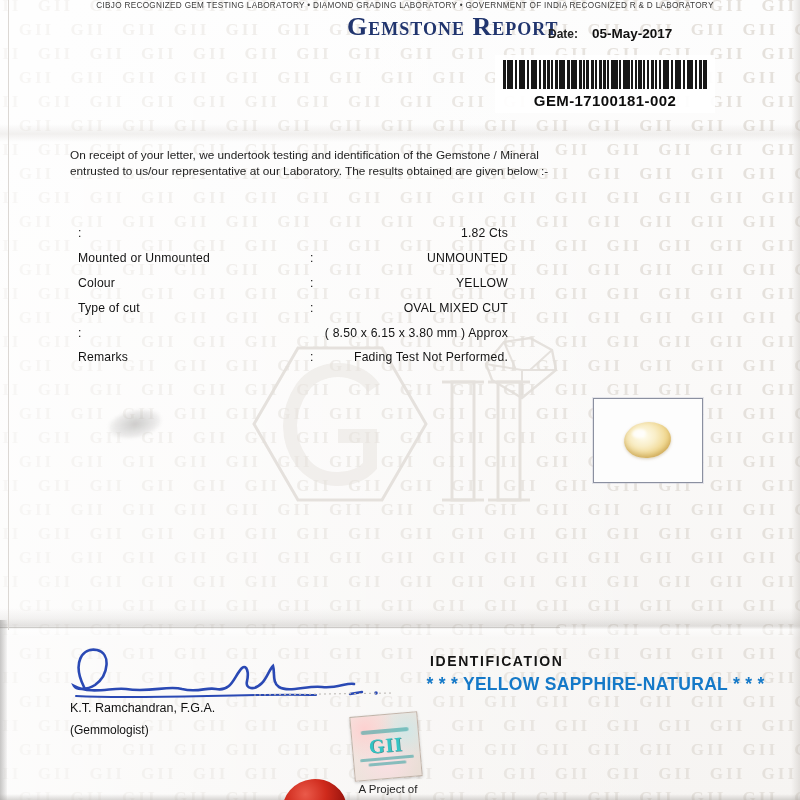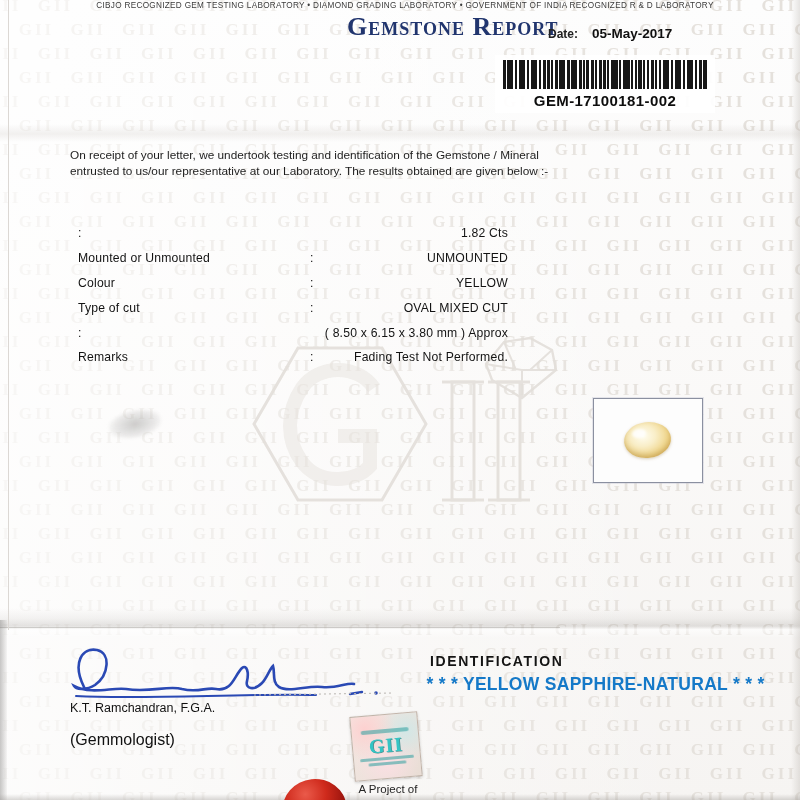--- a/index.html
+++ b/index.html
@@ -72,21 +72,21 @@
     background:#fdfdfd; border:1px solid #8b90a0; box-shadow:0 0 0 1px rgba(185,190,205,0.35); }
   .gem { position:absolute; left:30px; top:23px; width:47px; height:36px; border-radius:50%;
     background:radial-gradient(ellipse at 42% 38%, #fffdf0 0%, #f9eec8 32%, #f0d78f 62%, #e6c067 84%, #d9ab50 100%);
     box-shadow: inset 0 -3px 5px rgba(176,136,60,0.45), 0 1px 3px rgba(150,120,60,0.35);
     transform:rotate(-7deg); }
   .gem::after { content:""; position:absolute; left:9px; top:6px; width:14px; height:9px;
     border-radius:50%; background:rgba(255,255,255,0.85); filter:blur(1px); }
   
   .signature { position:absolute; left:64px; top:643px; }
   .signatory-name { position:absolute; left:70px; top:701px; font-size:12.5px; color:#111; }
-  .signatory-title { position:absolute; left:70px; top:723px; font-size:16px; color:#111;margin-top:8px; }
+  .signatory-title { position:absolute; left:70px; top:723px; font-size:12px; color:#111; }
   
   .id-heading { position:absolute; left:430px; top:653px; width:330px; text-align:left;
     font-size:14px; font-weight:700; letter-spacing:1.6px; color:#141414; }
   .id-result { position:absolute; left:398px; top:674px; width:395px; text-align:center;
     font-size:17.5px; font-weight:700; letter-spacing:0.3px; color:var(--identification-blue,#1579c8); }
   .id-note { position:absolute; left:412px; top:700px; width:330px; text-align:center;
     font-size:11.8px; color:#1b1b1b; }
   
   .seal { position:absolute; left:352px; top:714px; width:66px; height:63px;
     transform:rotate(-5deg); border:1px solid #c1b3a8;

